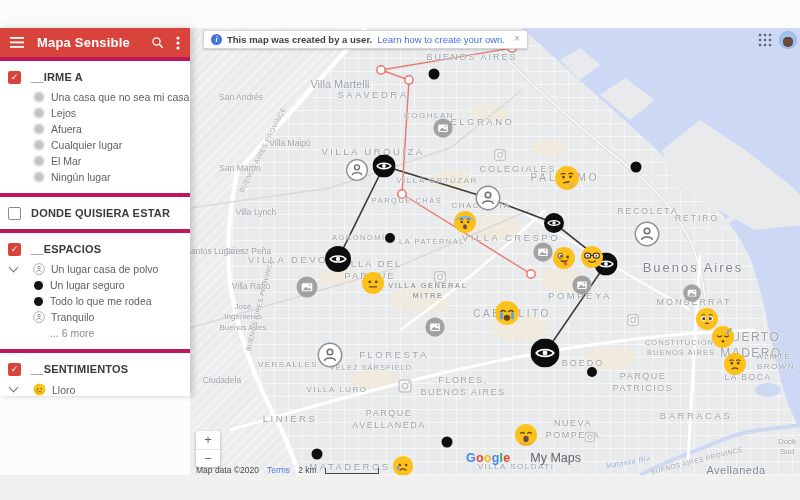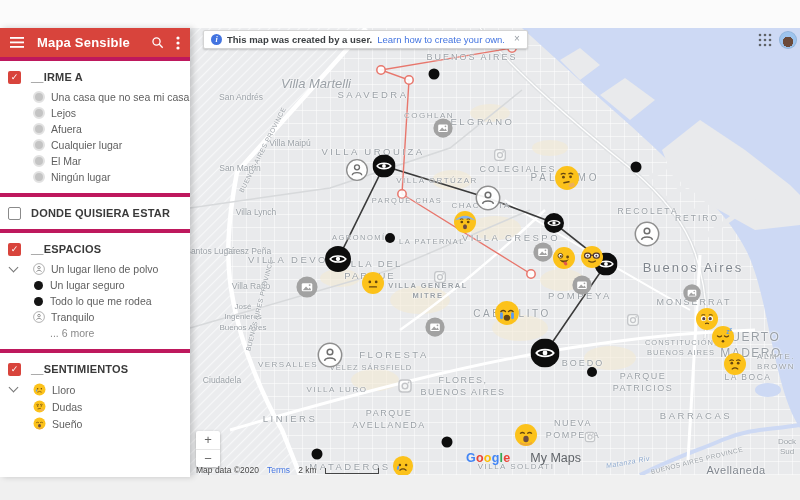--- a/index.html
+++ b/index.html
@@ -2,21 +2,21 @@
 <html><head>
 <meta charset="utf-8">
 <style>
   html,body{margin:0;padding:0;background:#fff;}
   .screen{position:relative;width:800px;height:500px;overflow:hidden;background:#fcfcfc;
           font-family:"Liberation Sans","DejaVu Sans",sans-serif;}
   .top-strip{position:absolute;left:0;top:0;width:800px;height:28px;background:#fbfbfb;}
   .bottom-strip{position:absolute;left:0;top:475px;width:800px;height:25px;background:#f0f0f0;}
 
   
-  .sidebar{position:absolute;left:0;top:28px;width:190px;height:449px;background:#fff;
+  .sidebar{position:absolute;left:0;top:28px;width:190px;height:368px;background:#fff;
            z-index:30;box-shadow:3px 0 6px rgba(0,0,0,.18);overflow:hidden;}
   .sb-header{display:flex;align-items:center;height:29px;background:#d8443c;padding:0 10px;}
   .sb-title{flex:1;margin-left:13px;color:#fff;font-size:13px;font-weight:bold;letter-spacing:.2px;
             white-space:nowrap;overflow:hidden;}
   .icon-btn{display:flex;align-items:center;justify-content:center;cursor:pointer;}
   .sb-meta{position:relative;padding:11px 12px 9px 30px;}
   .views{font-size:10px;color:#8a8a8a;}
   .star{position:absolute;right:12px;top:10px;font-size:13px;color:#9e9e9e;line-height:1;}
   .share{margin-top:8px;font-size:10px;font-weight:bold;color:#4a7fe8;letter-spacing:.4px;cursor:pointer;}
   .section{position:relative;border-top:4px solid #be185d;padding:8px 0;}
@@ -196,21 +196,21 @@
         <div class="map-label" style="left: 181px; top: 340px; font-size: 7.5px; letter-spacing: 1px; transform: translate(-50%, -50%);">VÉLEZ SÁRSFIELD</div>
         <div class="map-label" style="left: 147px; top: 362px; font-size: 8px; letter-spacing: 1.5px; transform: translate(-50%, -50%);">VILLA LURO</div>
         <div class="map-label" style="left: 98px; top: 337px; font-size: 8px; letter-spacing: 1.5px; transform: translate(-50%, -50%);">VERSALLES</div>
         <div class="map-label" style="left: 100px; top: 391px; font-size: 9.5px; letter-spacing: 2.5px; transform: translate(-50%, -50%);">LINIERS</div>
         <div class="map-label" style="left: 199px; top: 392px; font-size: 9px; letter-spacing: 1.5px; transform: translate(-50%, -50%);">PARQUE
 AVELLANEDA</div>
         <div class="map-label" style="left: 160px; top: 439px; font-size: 9.5px; letter-spacing: 2.5px; transform: translate(-50%, -50%);">MATADEROS</div>
         <div class="map-label" style="left: 326px; top: 439px; font-size: 8px; letter-spacing: 1.5px; transform: translate(-50%, -50%);">VILLA SOLDATI</div>
         <div class="map-label" style="left: 546px; top: 442px; font-size: 11px; letter-spacing: 0.5px; color: rgb(127, 133, 141); transform: translate(-50%, -50%);">Avellaneda</div>
         <div class="map-label" style="left: 51px; top: 70px; font-size: 8.5px; letter-spacing: 0px; transform: translate(-50%, -50%);">San Andrés</div>
-        <div class="map-label" style="left: 126px; top: 56px; font-size: 13px; letter-spacing: 0px; transform: translate(-50%, -50%); font-style: italic;">Villa Martelli</div>
+        <div class="map-label" style="left: 150px; top: 56px; font-size: 11px; letter-spacing: 0px; transform: translate(-50%, -50%);">Villa Martelli</div>
         <div class="map-label" style="left: 100px; top: 116px; font-size: 8.5px; letter-spacing: 0px; transform: translate(-50%, -50%);">Villa Maipú</div>
         <div class="map-label" style="left: 50px; top: 141px; font-size: 8.5px; letter-spacing: 0px; transform: translate(-50%, -50%);">San Martín</div>
         <div class="map-label" style="left: 66px; top: 185px; font-size: 8.5px; letter-spacing: 0px; transform: translate(-50%, -50%);">Villa Lynch</div>
         <div class="map-label" style="left: 58px; top: 224px; font-size: 8.5px; letter-spacing: 0px; transform: translate(-50%, -50%);">Sáenz Peña</div>
         <div class="map-label" style="left: 25px; top: 224px; font-size: 8.5px; letter-spacing: 0px; transform: translate(-50%, -50%);">Santos Lugares</div>
         <div class="map-label" style="left: 61px; top: 259px; font-size: 8.5px; letter-spacing: 0px; transform: translate(-50%, -50%);">Villa Raffo</div>
         <div class="map-label" style="left: 53px; top: 290px; font-size: 8px; letter-spacing: 0px; transform: translate(-50%, -50%);">José
 Ingenieros
 Buenos Aires</div>
         <div class="map-label" style="left: 32px; top: 353px; font-size: 8.5px; letter-spacing: 0px; transform: translate(-50%, -50%);">Ciudadela</div>
@@ -615,21 +615,21 @@
           <div class="sec-chevron"></div>
           <div class="items">
             <div class="item">
               <div class="item-icon">
                 <svg width="12" height="12" viewBox="0 0 24 24">
                   <circle cx="12" cy="12" r="10.8" fill="rgba(255,255,255,.92)" stroke="#8f8f8f" stroke-width="1.4"></circle>
                   <circle cx="12" cy="9.2" r="2.6" fill="none" stroke="#6e6e6e" stroke-width="1.4"></circle>
                   <path d="M7 17.5 C7.5 13.8 16.5 13.8 17 17.5" fill="none" stroke="#6e6e6e" stroke-width="1.4"></path>
                 </svg>
               </div>
-              <div class="item-label">Un lugar lleno de polvo</div>
+              <div class="item-label">Un lugar casa de polvo</div>
             </div>
             <div class="item">
               <div class="item-icon">
                 <span class="dot black"></span>
               </div>
               <div class="item-label">Un lugar seguro</div>
             </div>
             <div class="item">
               <div class="item-icon">
                 <span class="dot black"></span>

